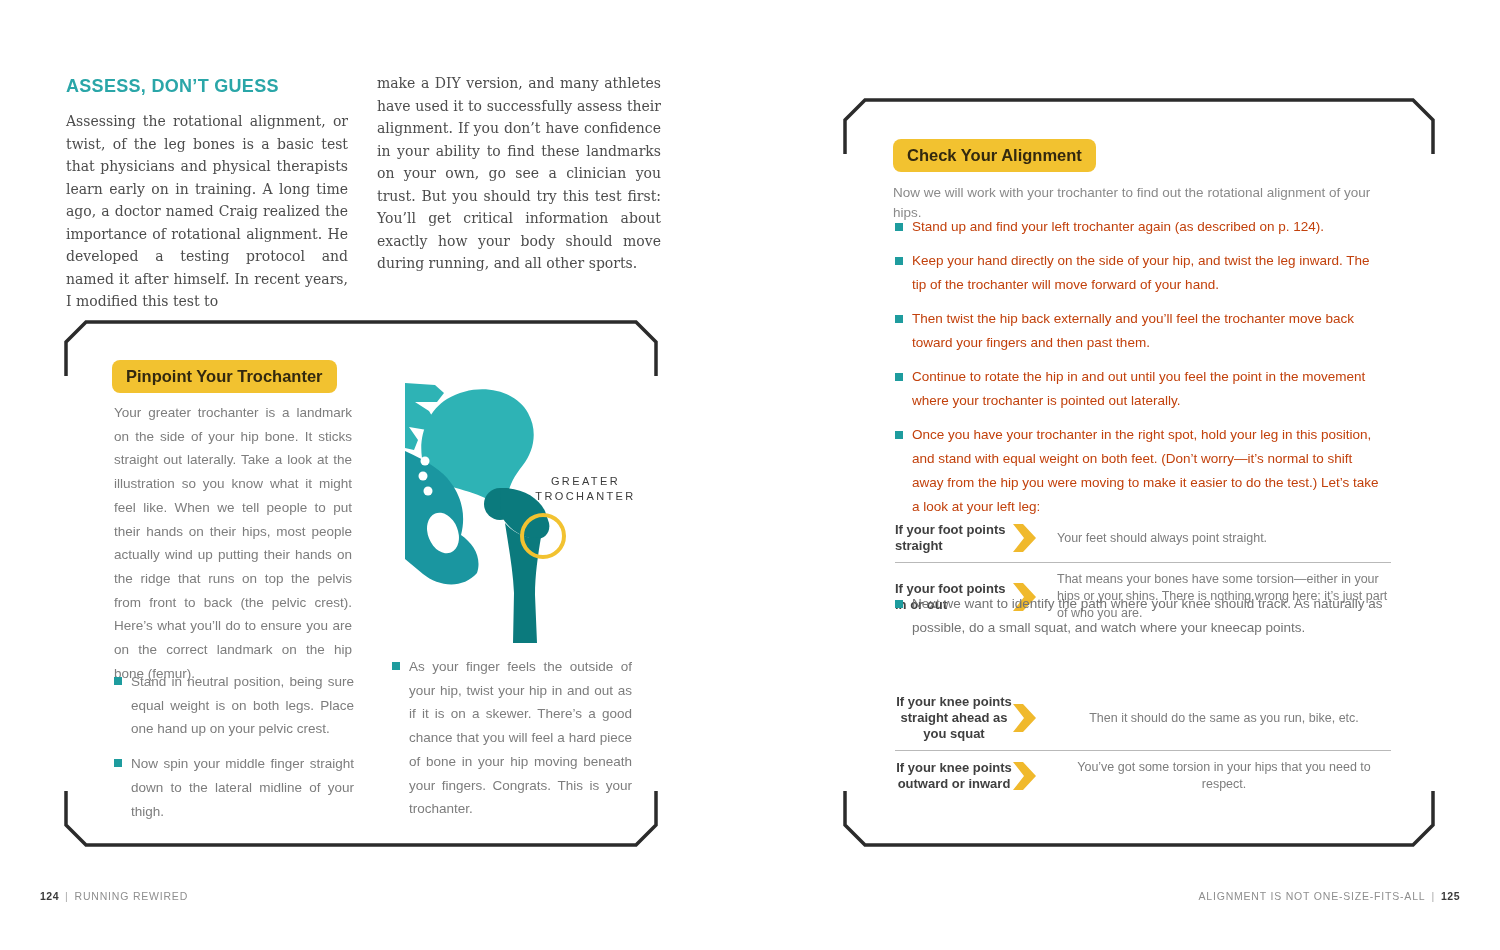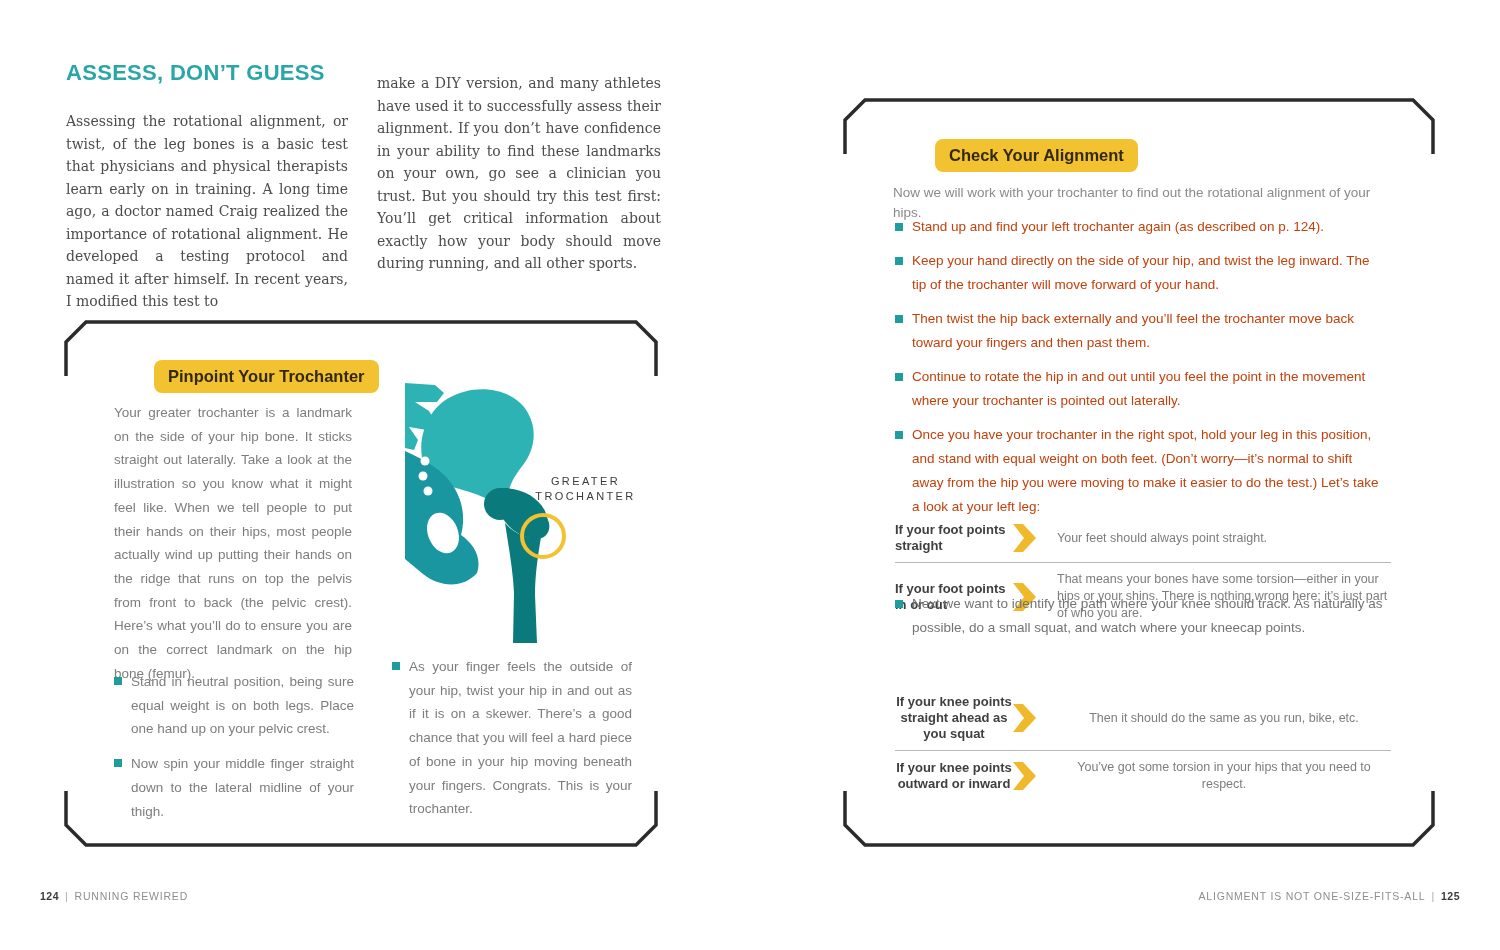--- a/index.html
+++ b/index.html
@@ -4,41 +4,41 @@
 <style>
   html,body{margin:0;padding:0;}
   body{
     width:1500px;height:950px;position:relative;background:#ffffff;
     font-family:"Liberation Sans",sans-serif;overflow:hidden;
   }
   .abs{position:absolute;}
 
   
   .lp-heading{
-    left:66px;top:60px;width:300px;
+    left:66px;top:76px;width:300px;
     font-family:"Liberation Sans",sans-serif;
-    font-size:22px;font-weight:bold;letter-spacing:.3px;
+    font-size:18px;font-weight:bold;letter-spacing:.3px;
     color:#2aa6a8;
   }
   .serif-col{
     font-family:"DejaVu Serif",serif;
     font-size:14px;line-height:22.5px;color:#4c4c4c;
     text-align:justify;
     margin-top:8px;
   }
   .lp-col1{left:66px;top:102px;width:282px;}
   .lp-col2{left:377px;top:64px;width:284px;}
 
   
   .frame path{fill:none;stroke:#2b2b2b;stroke-width:3.5;}
 
   
   .badge{
     display:inline-block;background:#f2c230;color:#33290f;
-    font-weight:bold;border-radius:8px;margin-left:42px;
+    font-weight:bold;border-radius:8px;
   }
   .badge-left{left:112px;top:360px;font-size:16.5px;padding:7px 14px;}
   .badge-right{left:893px;top:139px;font-size:16.5px;padding:7px 14px;}
 
   
   .box-text{
     font-size:13.5px;line-height:23.7px;color:#7d7d7d;text-align:justify;
   }
   .lbox-intro{left:114px;top:401px;width:238px;}
   .bullet-row{display:flex;align-items:flex-start;}

